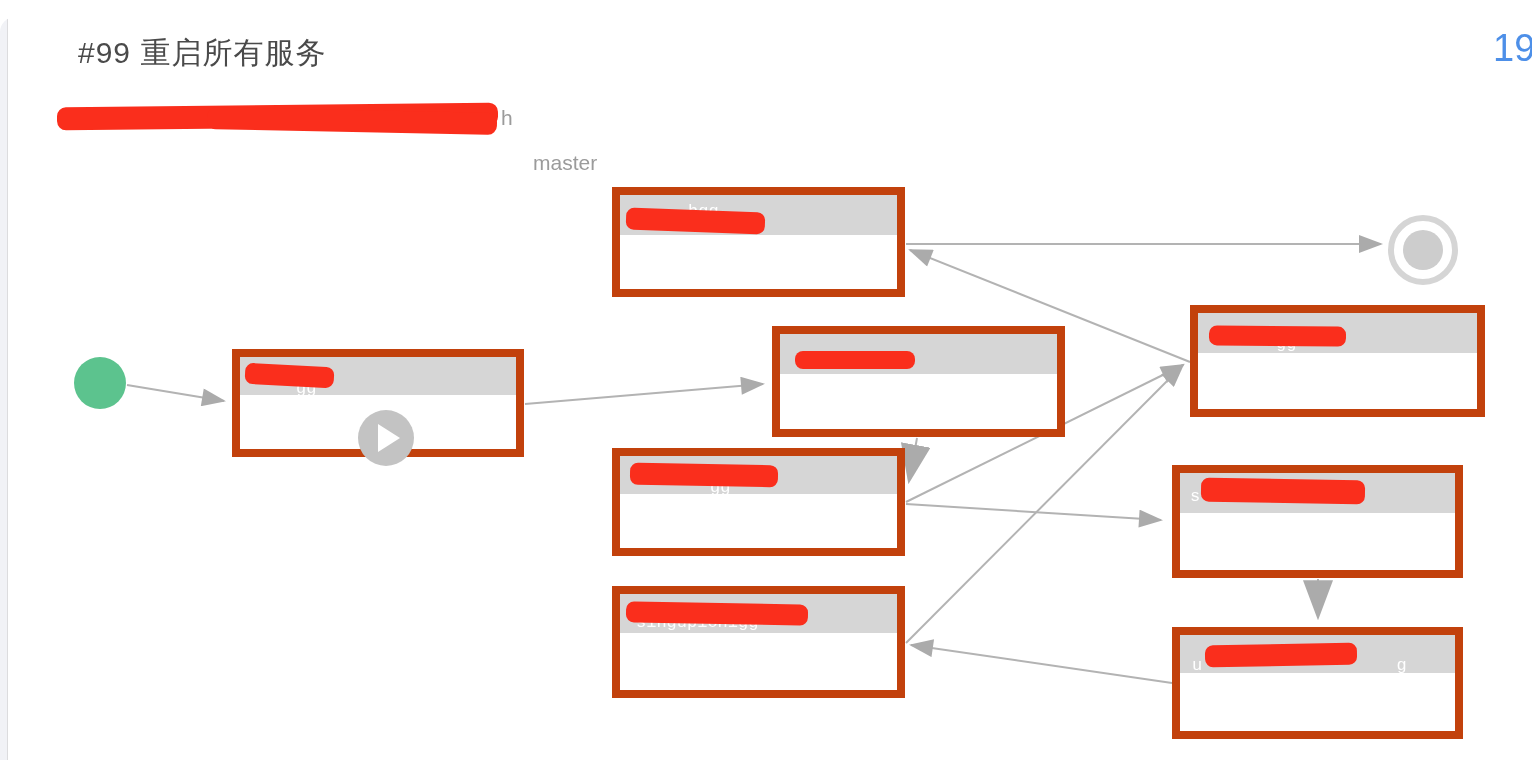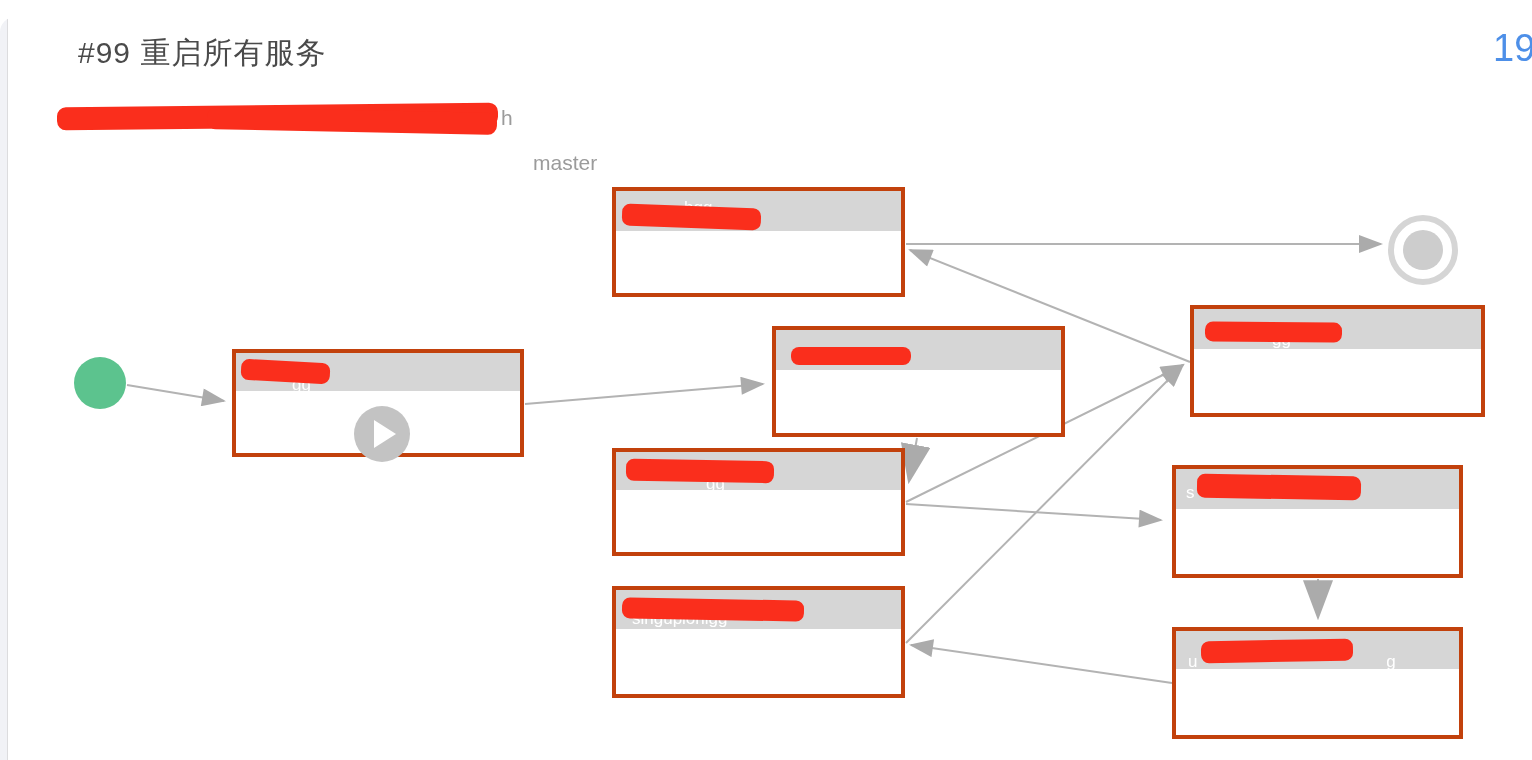--- a/index.html
+++ b/index.html
@@ -20,21 +20,21 @@
   .url-scribble{position:absolute;left:0;top:4px;width:441px;height:23px;background:#FA2E1C;border-radius:9px;transform:rotate(-0.6deg);z-index:2;}
   .url-scribble-wave{position:absolute;left:150px;top:9px;width:290px;height:22px;background:#FA2E1C;border-radius:9px;transform:rotate(1.2deg);z-index:2;}
   .branch-label{position:absolute;left:533px;top:90px;font-size:21px;color:#9B9B9B;margin-top:44px;}
 
   svg.edges{position:absolute;left:0;top:0;width:1532px;height:760px;pointer-events:none;}
 
   .start-node{position:absolute;left:74px;top:340px;width:52px;height:52px;border-radius:50%;background:#5CC38E;}
   .end-node{position:absolute;left:1388px;top:198px;width:58px;height:58px;border-radius:50%;border:6px solid #D5D5D5;background:#fff;}
   .end-node-inner{position:absolute;left:9px;top:9px;width:40px;height:40px;border-radius:50%;background:#CDCDCD;}
 
-  .node{position:absolute;background:#fff;border:4px solid #c2410c;box-sizing:border-box;}
+  .node{position:absolute;background:#fff;border:8px solid #c2410c;box-sizing:border-box;font-family:Liberation Mono, monospace;}
   .node-header{position:relative;height:38px;background:#D6D6D6;overflow:visible;}
   .frag{position:absolute;color:#FFFFFF;font-size:17px;z-index:1;white-space:pre;}
   .scribble{position:absolute;background:#FA2E1C;border-radius:8px;z-index:2;}
   .node-body{position:relative;height:calc(100% - 38px);background:#fff;}
 
   .node-build{left:232px;top:332px;width:292px;height:108px;}
   .node-build .scribble{left:5px;top:8px;width:89px;height:21px;transform:rotate(3deg);}
   .node-build .frag{left:56px;top:22px;}
   .play-btn{position:absolute;left:118px;top:15px;width:56px;height:56px;border-radius:50%;background:#C3C3C3;}
   .play-tri{position:absolute;left:20px;top:14px;width:0;height:0;border-top:14px solid transparent;border-bottom:14px solid transparent;border-left:22px solid #ffffff;}

